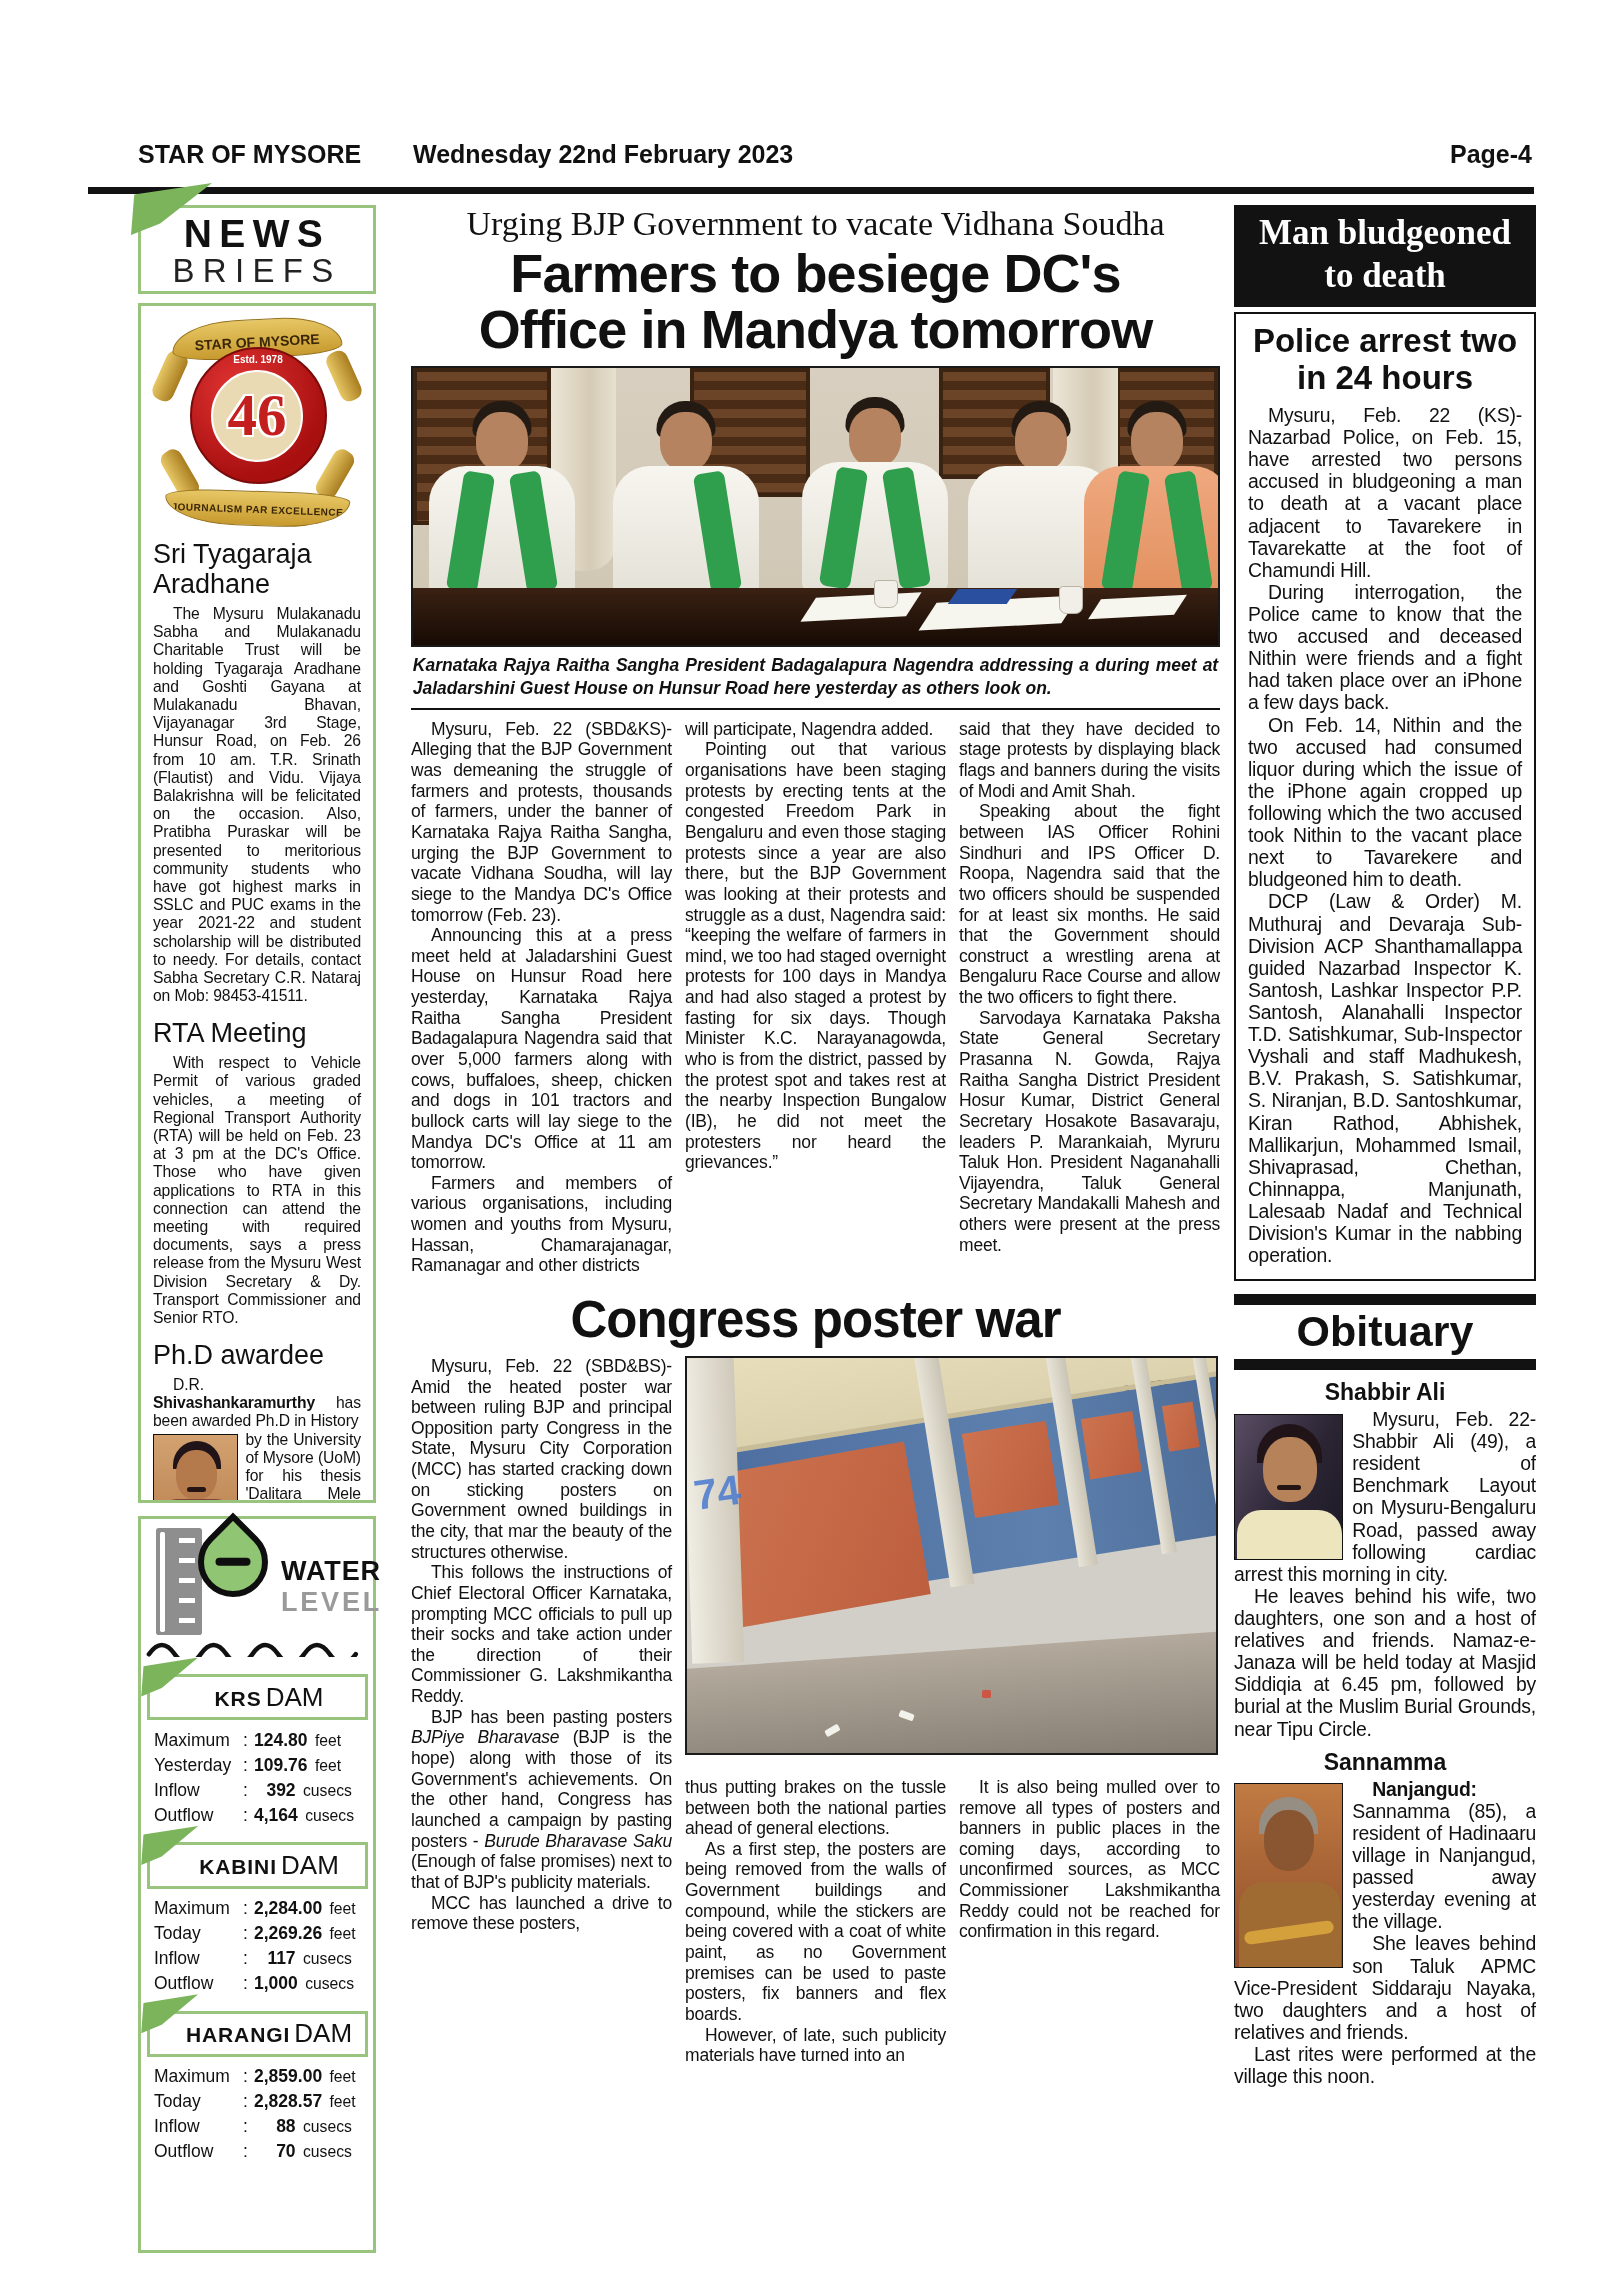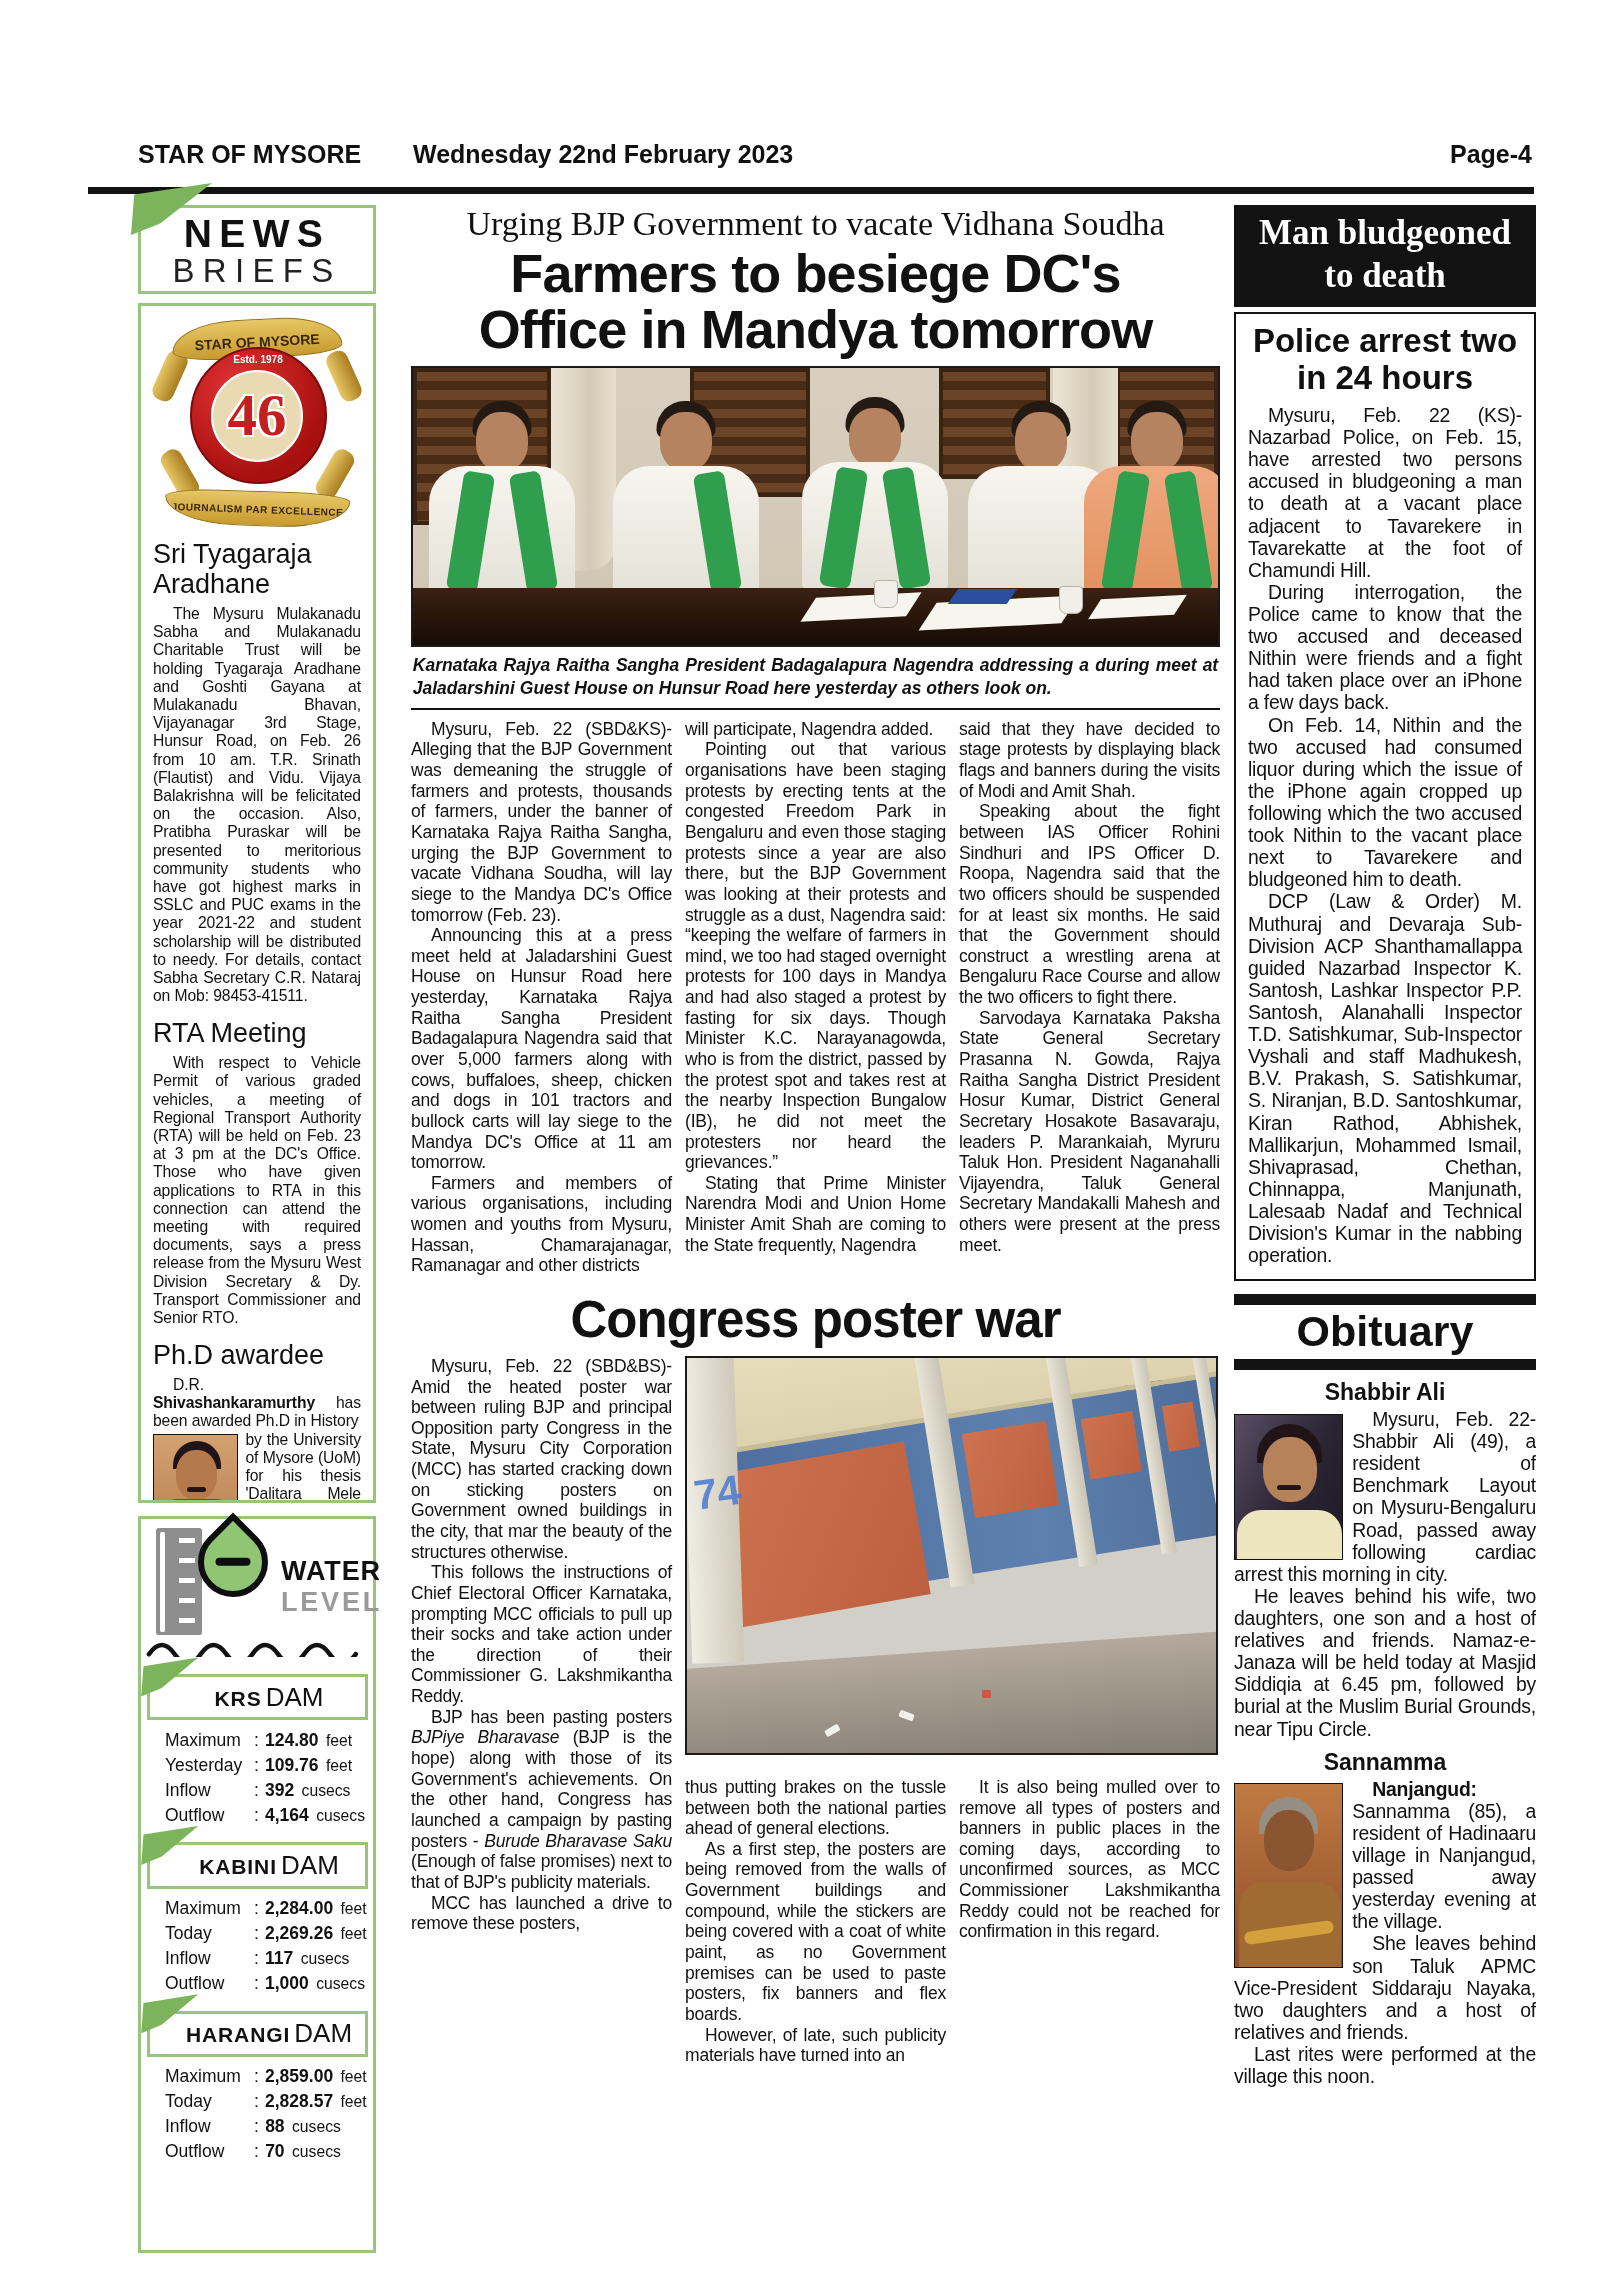--- a/index.html
+++ b/index.html
@@ -65,21 +65,21 @@
   .drop { position:absolute; left:57px; top:7.4px; width:70px; height:70px; background:#8fc573;
           border:6.5px solid #0e0e0e; border-radius:0 50% 50% 50%; transform:rotate(45deg); }
   .drop .minus { position:absolute; left:50%; top:50%; width:35px; height:8.3px; background:#0e0e0e;
                  border-radius:4.6px; transform:translate(-50%,-50%) rotate(-45deg); }
   .wl-t1 { position:absolute; left:140px; top:37px; font-size:27px; font-weight:bold; letter-spacing:0.9px; }
   .wl-t2 { position:absolute; left:140px; top:68px; font-size:27px; font-weight:bold; color:#9a9a9a; letter-spacing:2.8px; }
   .wave { position:absolute; left:3.7px; bottom:1.8px; }
   .dam-h { border:3.7px solid #98c47e; position:relative; margin:14.8px 5.5px 7.4px; padding:4.6px 0 4.6px 24px; text-align:center; }
   .dname { font-size:21px; font-weight:bold; letter-spacing:0.9px; }
   .dword { font-size:26px; font-weight:400; }
-  .dam-rows { padding:0 24px; margin-bottom:3.7px; }
+  .dam-rows { padding:0 13px; margin-bottom:3.7px; }
   .drow { display:grid; grid-template-columns:89px 11px 1fr 57px; font-size:17.5px; line-height:24px; }
   .dval { text-align:right; font-weight:bold; padding-right:7.4px; }
   .dunit { font-size:15.7px; line-height:25px; }
 
   
   .center { position:absolute; left:411px; top:205px; width:809px; }
   .kicker { font-family:"Liberation Serif", serif; font-size:34px; text-align:center; line-height:1.1; }
   .headline { font-size:54px; font-weight:bold; text-align:center; line-height:1.03; letter-spacing:-0.9px; margin-top:3.7px; }
   .caption { font-size:17.5px; font-weight:bold; font-style:italic; line-height:1.32; text-align:justify;
              padding:6.5px 1.8px 7.4px; border-bottom:2.8px solid #111; }
@@ -435,21 +435,20 @@
 
     <div class="cols3">
       <div class="col jtext">
         <p class="indent">Mysuru, Feb. 22 (SBD&amp;KS)- Alleging that the BJP Government was demeaning the struggle of farmers and protests, thousands of farmers, under the banner of Karnataka Rajya Raitha Sangha, urging the BJP Government to vacate Vidhana Soudha, will lay siege to the Mandya DC's Office tomorrow (Feb. 23).</p>
         <p class="indent">Announcing this at a press meet held at Jaladarshini Guest House on Hunsur Road here yesterday, Karnataka Rajya Raitha Sangha President Badagalapura Nagendra said that over 5,000 farmers along with cows, buffaloes, sheep, chicken and dogs in 101 tractors and bullock carts will lay siege to the Mandya DC's Office at 11 am tomorrow.</p>
         <p class="indent">Farmers and members of various organisations, including women and youths from Mysuru, Hassan, Chamarajanagar, Ramanagar and other districts</p>
       </div>
       <div class="col jtext">
         <p>will participate, Nagendra added.</p>
         <p class="indent">Pointing out that various organisations have been staging protests by erecting tents at the congested Freedom Park in Bengaluru and even those staging protests since a year are also there, but the BJP Government was looking at their protests and struggle as a dust, Nagendra said: “keeping the welfare of farmers in mind, we too had staged overnight protests for 100 days in Mandya and had also staged a protest by fasting for six days. Though Minister K.C. Narayanagowda, who is from the district, passed by the protest spot and takes rest at the nearby Inspection Bungalow (IB), he did not meet the protesters nor heard the grievances.”</p>
-        <p class="indent">Stating that Prime Minister Narendra Modi and Union Home Minister Amit Shah are coming to the State frequently, Nagendra</p>
       </div>
       <div class="col jtext">
         <p>said that they have decided to stage protests by displaying black flags and banners during the visits of Modi and Amit Shah.</p>
         <p class="indent">Speaking about the fight between IAS Officer Rohini Sindhuri and IPS Officer D. Roopa, Nagendra said that the two officers should be suspended for at least six months. He said that the Government should construct a wrestling arena at Bengaluru Race Course and allow the two officers to fight there.</p>
         <p class="indent">Sarvodaya Karnataka Paksha State General Secretary Prasanna N. Gowda, Rajya Raitha Sangha District President Hosur Kumar, District General Secretary Hosakote Basavaraju, leaders P. Marankaiah, Myruru Taluk Hon. President Naganahalli Vijayendra, Taluk General Secretary Mandakalli Mahesh and others were present at the press meet.</p>
       </div>
     </div>
 
     <div class="mcc-head">
       <div>Congress poster war</div>

